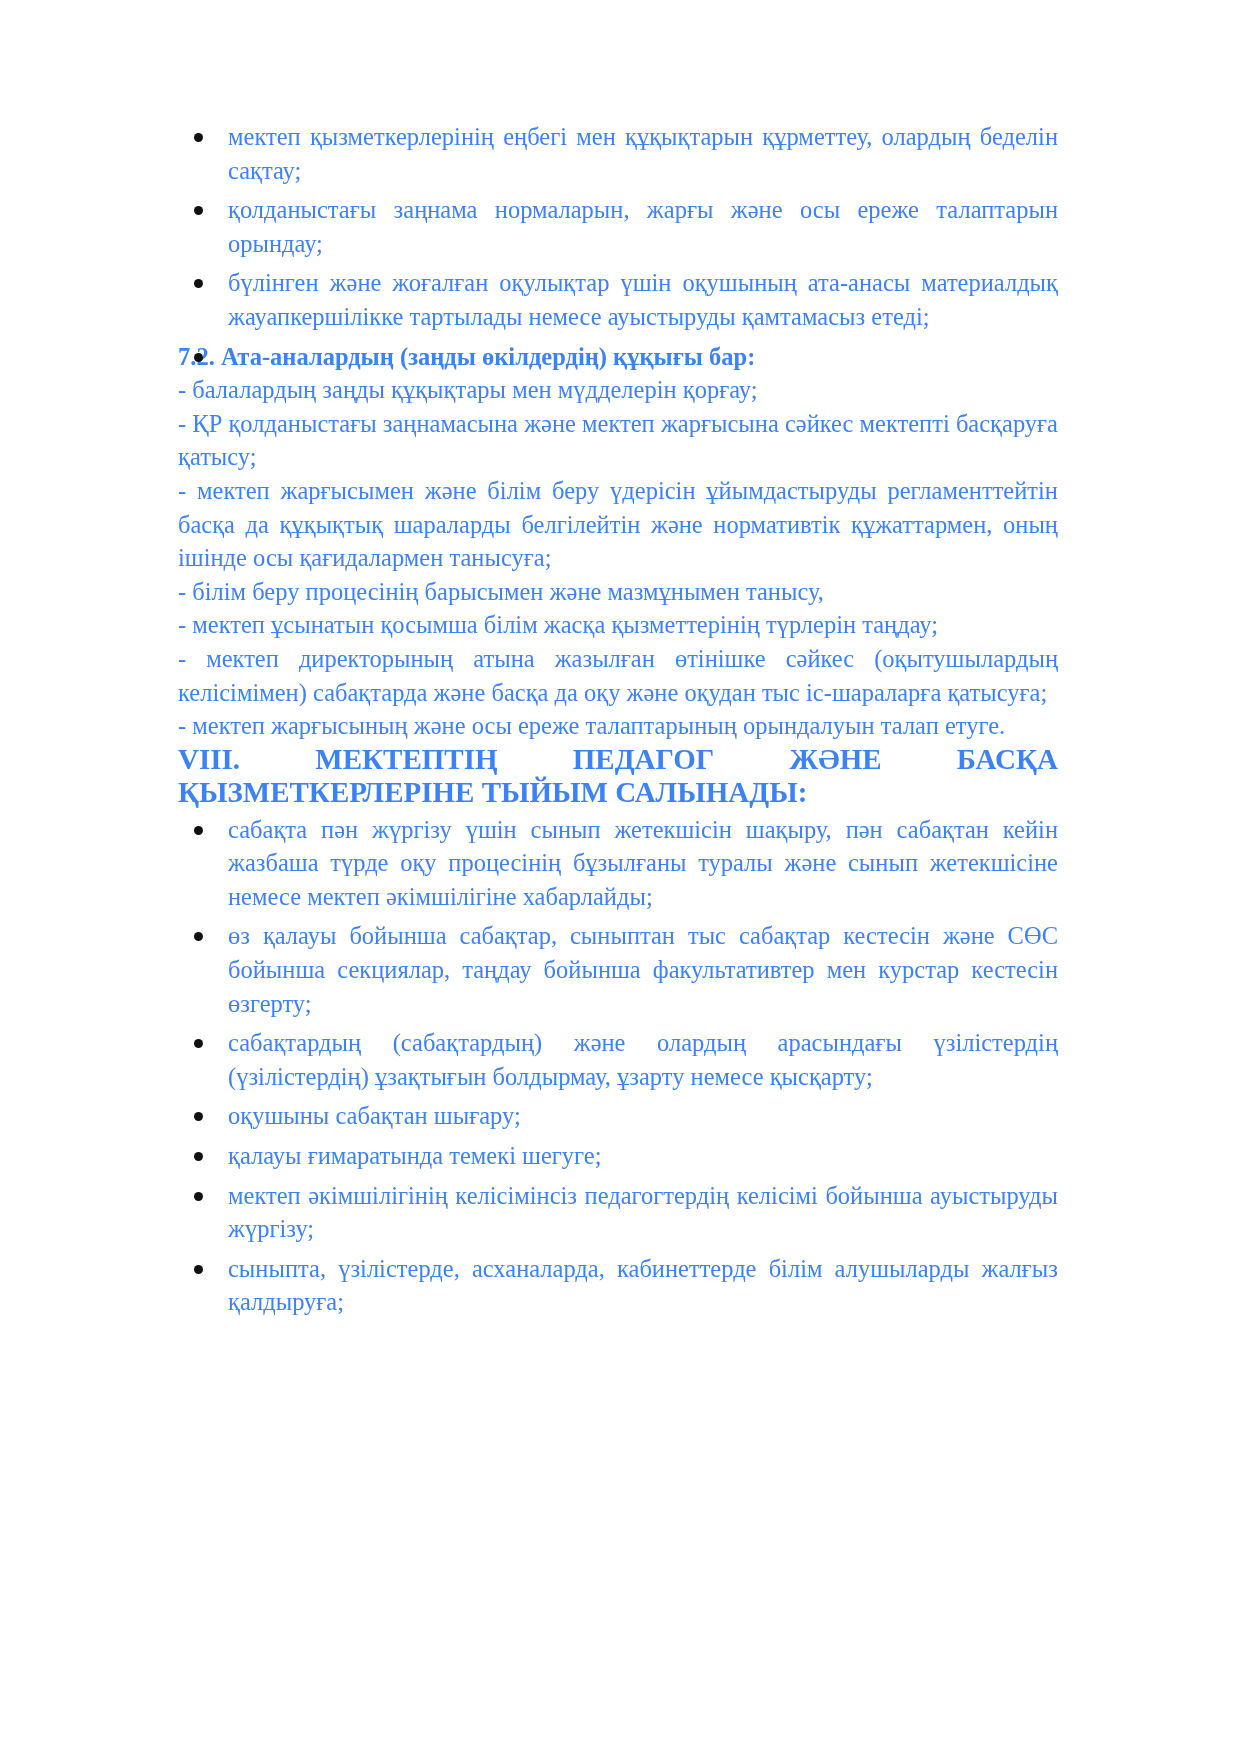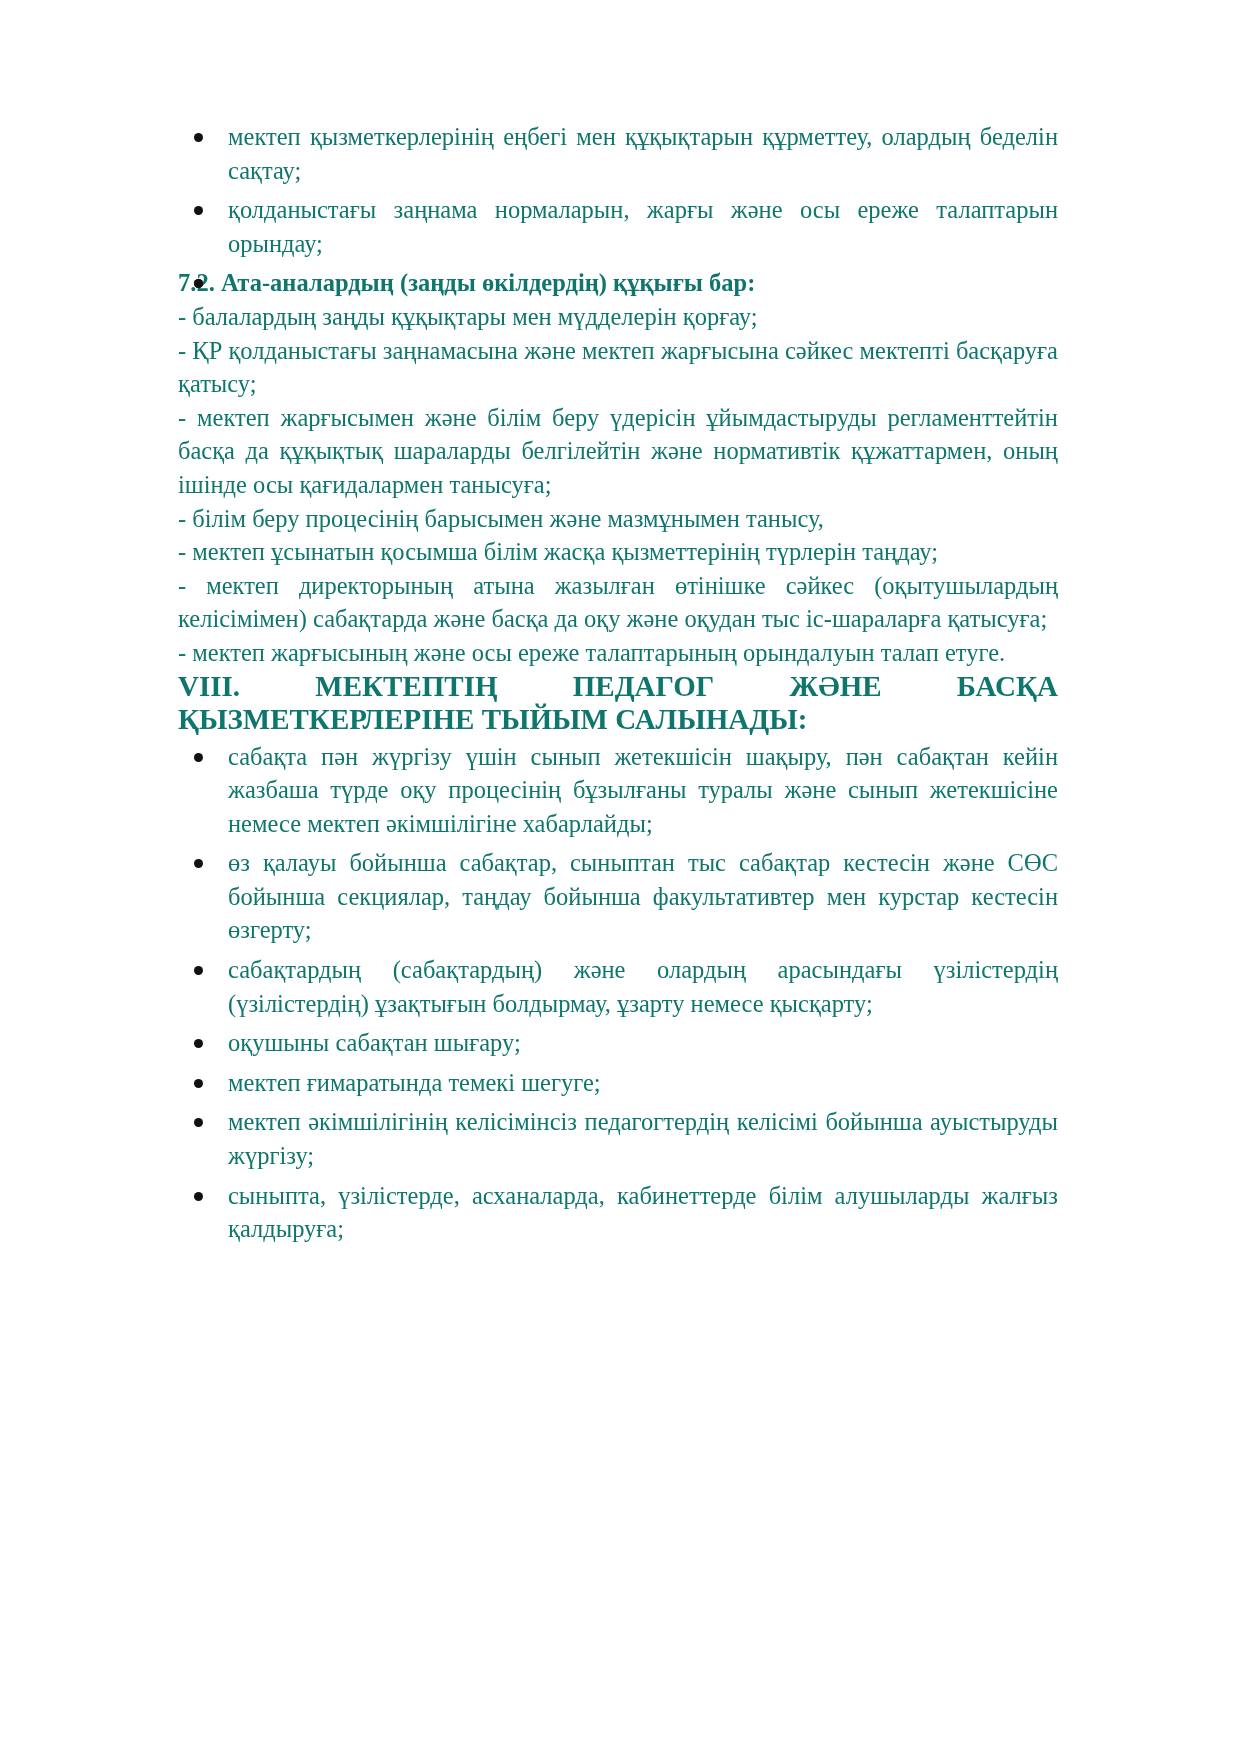--- a/index.html
+++ b/index.html
@@ -5,21 +5,21 @@
   html, body { margin: 0; padding: 0; background: #ffffff; }
   body { width: 1240px; height: 1754px; position: relative; overflow: hidden; }
   .page {
     position: absolute;
     left: 178px;
     top: 120px;
     width: 880px;
     font-family: "Liberation Serif", "DejaVu Serif", serif;
     font-size: 24.5px;
     line-height: 33.6px;
-    color: #0f766e;
+    color: #3b82f6;
   }
   .blist { list-style: none; margin: 0; padding: 0; }
   .blist li {
     position: relative;
     padding-left: 50px;
     text-align: justify;
     margin-bottom: 6px;
   }
   .blist li .bullet {
     position: absolute;
@@ -44,21 +44,21 @@
   }
 </style>
 </head>
 <body>
 
 <div class="page">
 
   <ul class="blist">
     <li><span class="bullet"></span><span>мектеп қызметкерлерінің еңбегі мен құқықтарын құрметтеу, олардың беделін сақтау;</span></li>
     <li><span class="bullet"></span><span>қолданыстағы заңнама нормаларын, жарғы және осы ереже талаптарын орындау;</span></li>
-    <li><span class="bullet"></span></li>
+    <li><span class="bullet"></span><span>бүлінген және жоғалған оқулықтар үшін оқушының ата-анасы материалдық жауапкершілікке тартылады немесе ауыстыруды қамтамасыз етеді;</span></li>
     <li><span class="bullet"></span></li>
   </ul>
 
   <p class="heading">7.2. Ата-аналардың (заңды өкілдердің) құқығы бар:</p>
 
   <ul class="dash-list">
     <li>- балалардың заңды құқықтары мен мүдделерін қорғау;</li>
     <li>- ҚР қолданыстағы заңнамасына және мектеп жарғысына сәйкес мектепті басқаруға қатысу;</li>
     <li>- мектеп жарғысымен және білім беру үдерісін ұйымдастыруды регламенттейтін басқа да құқықтық шараларды белгілейтін және нормативтік құжаттармен, оның ішінде осы қағидалармен танысуға;</li>
     <li>- білім беру процесінің барысымен және мазмұнымен танысу,</li>
@@ -67,18 +67,18 @@
     <li>- мектеп жарғысының және осы ереже талаптарының орындалуын талап етуге.</li>
   </ul>
 
   <p class="heading-big">VIII. МЕКТЕПТІҢ ПЕДАГОГ ЖӘНЕ БАСҚА ҚЫЗМЕТКЕРЛЕРІНЕ ТЫЙЫМ САЛЫНАДЫ:</p>
 
   <ul class="blist second">
     <li><span class="bullet"></span><span>сабақта пән жүргізу үшін сынып жетекшісін шақыру, пән сабақтан кейін жазбаша түрде оқу процесінің бұзылғаны туралы және сынып жетекшісіне немесе мектеп әкімшілігіне хабарлайды;</span></li>
     <li><span class="bullet"></span><span>өз қалауы бойынша сабақтар, сыныптан тыс сабақтар кестесін және СӨС бойынша секциялар, таңдау бойынша факультативтер мен курстар кестесін өзгерту;</span></li>
     <li><span class="bullet"></span><span>сабақтардың (сабақтардың) және олардың арасындағы үзілістердің (үзілістердің) ұзақтығын болдырмау, ұзарту немесе қысқарту;</span></li>
     <li><span class="bullet"></span><span>оқушыны сабақтан шығару;</span></li>
-    <li><span class="bullet"></span><span>мектеп ғимаратында темекі шегуге;</span></li>
+    <li><span class="bullet"></span><span>қалауы ғимаратында темекі шегуге;</span></li>
     <li><span class="bullet"></span><span>мектеп әкімшілігінің келісімінсіз педагогтердің келісімі бойынша ауыстыруды жүргізу;</span></li>
     <li><span class="bullet"></span><span>сыныпта, үзілістерде, асханаларда, кабинеттерде білім алушыларды жалғыз қалдыруға;</span></li>
   </ul>
 
 </div>
 
 </body></html>

